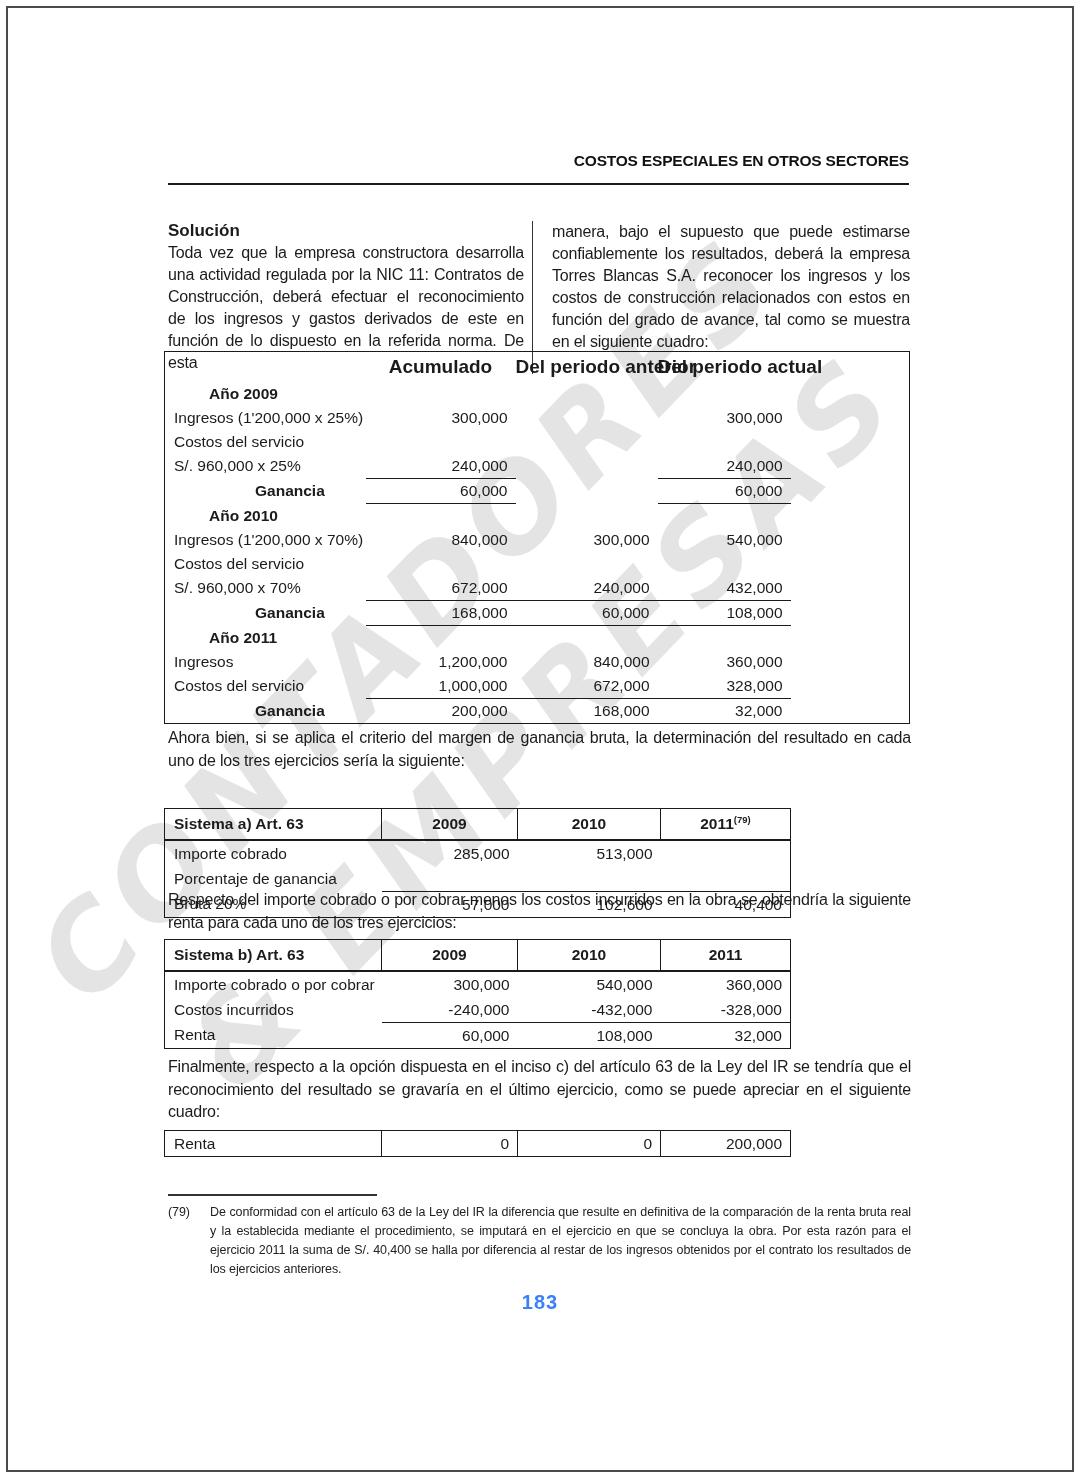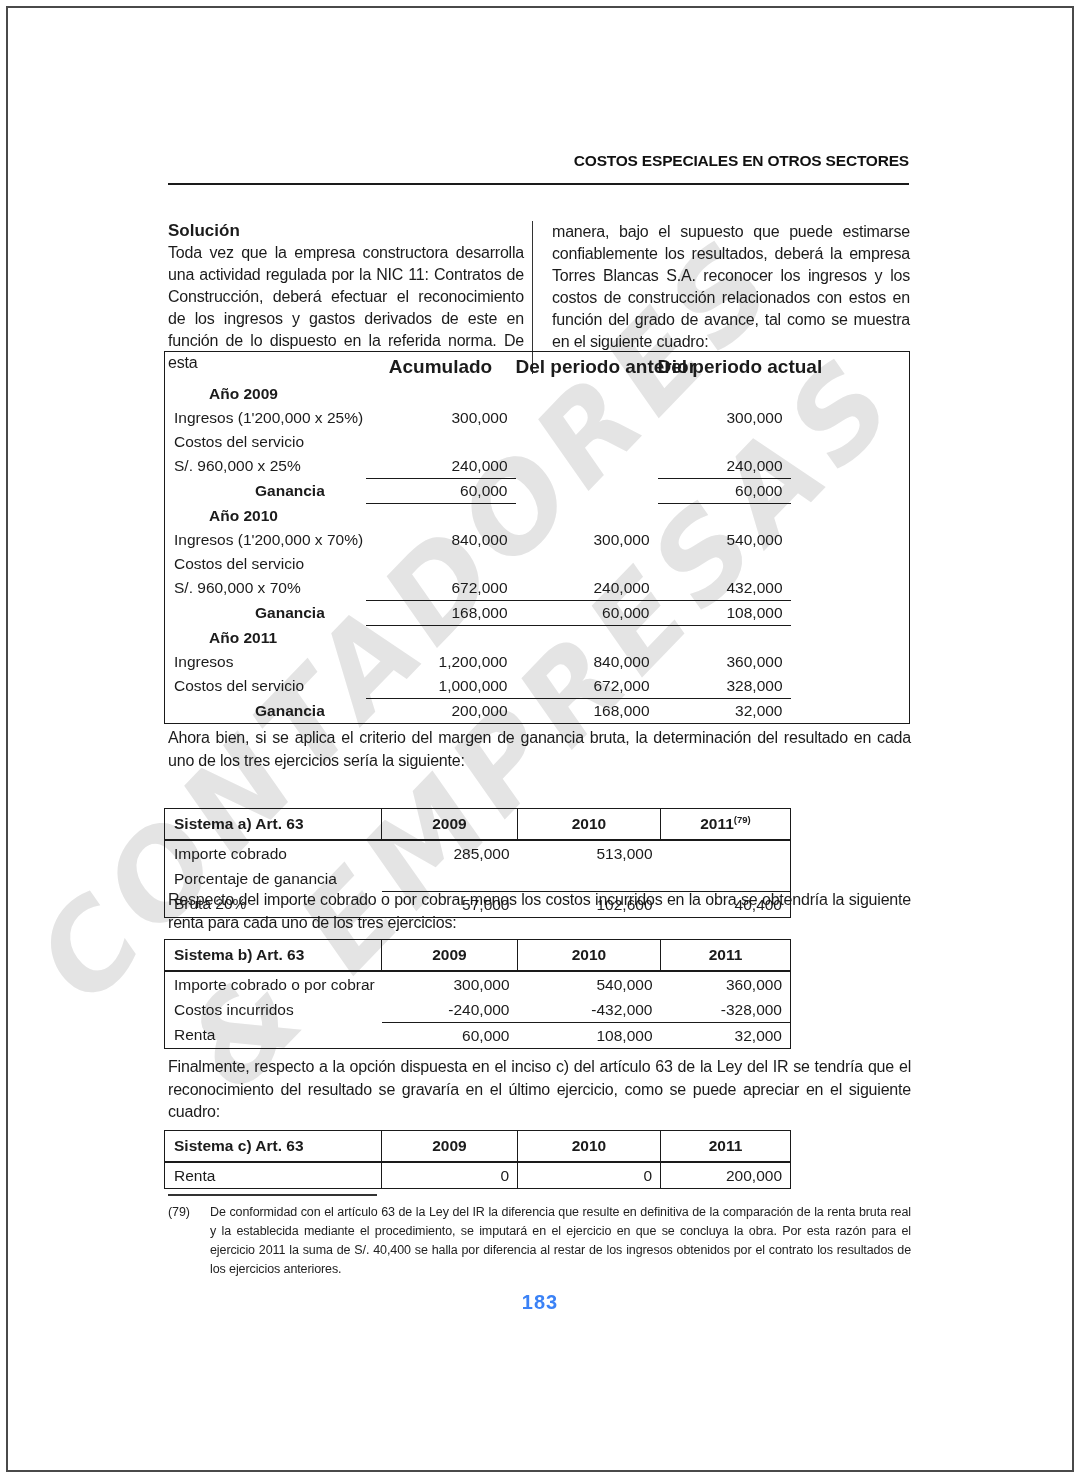--- a/index.html
+++ b/index.html
@@ -295,26 +295,20 @@
     <p class="para" id="para-finalmente">Finalmente, respecto a la opción dispuesta en el inciso c) del artículo 63 de la Ley del IR se tendría que el reconocimiento del resultado se gravaría en el último ejercicio, como se puede apreciar en el siguiente cuadro:</p>
 
     <table class="sis-tbl grid" id="sistema-c">
       <colgroup>
           <col style="width:217px">
           <col style="width:136px">
           <col style="width:143px">
           <col>
         </colgroup>
       <tbody>
-          <tr>
-        <th class="tl">Sistema c) Art. 63</th>
-        <th>2009</th>
-        <th>2010</th>
-        <th>2011</th>
-      </tr>
       <tr>
         <td class="lbl">Renta</td>
         <td class="num">0</td>
         <td class="num">0</td>
         <td class="num">200,000</td>
       </tr>
     </tbody>
       </table>
 
     <div class="fn-rule"></div>

